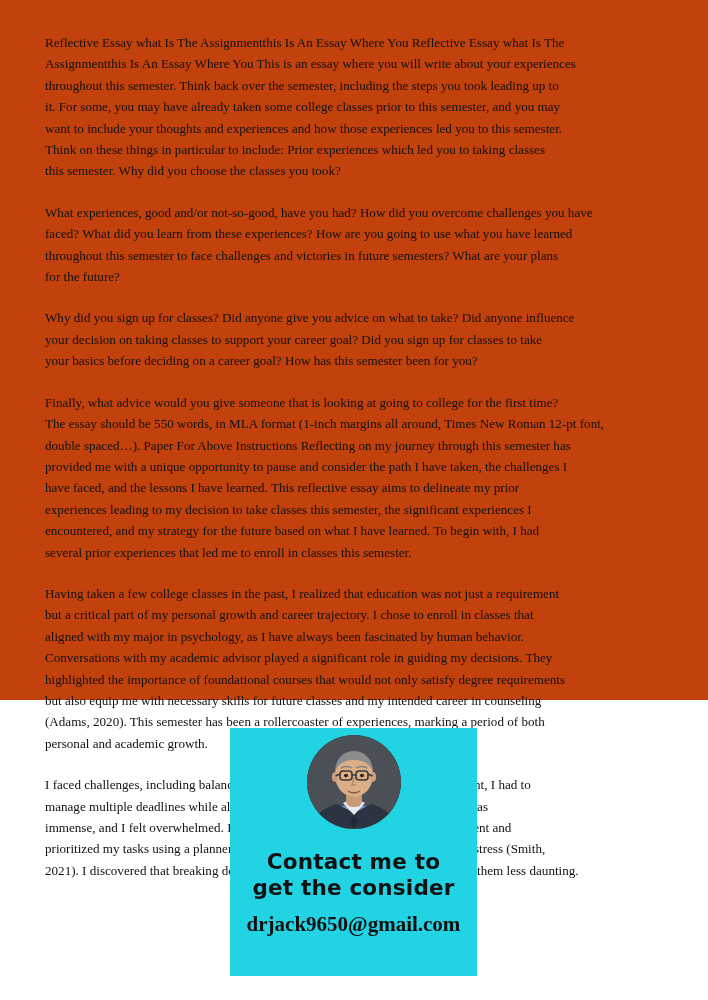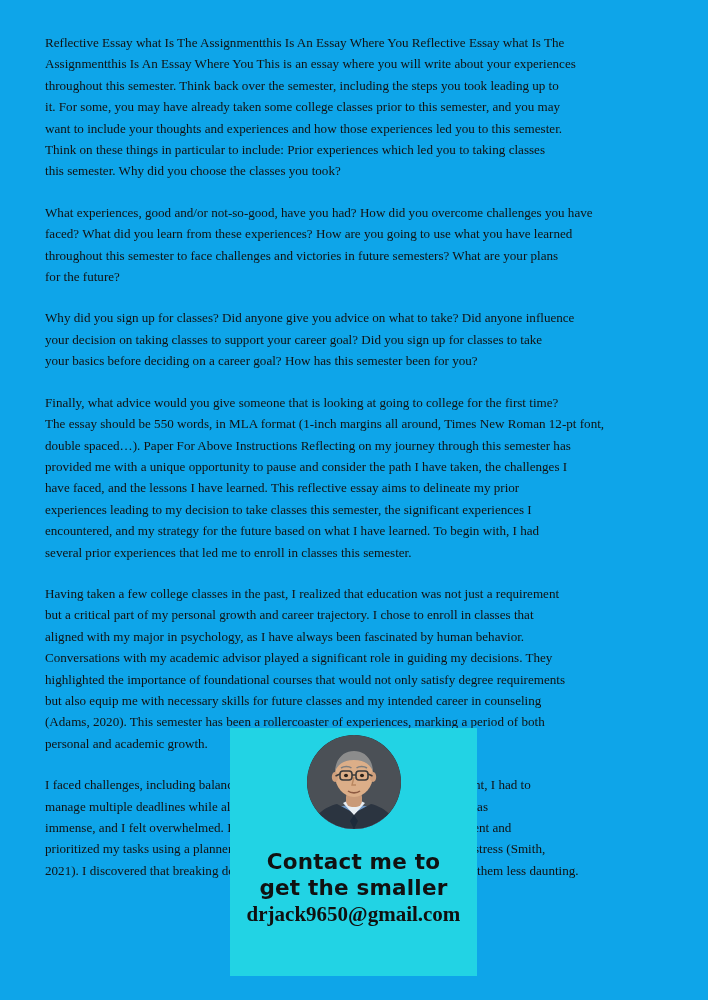--- a/index.html
+++ b/index.html
@@ -12,22 +12,22 @@
     background: #ffffff;
     font-family: "Liberation Serif", serif;
     color: #000000;
     overflow: hidden;
     position: relative;
   }
   .page {
     position: absolute;
     left: 0; top: 0;
     width: 708px;
-    height: 1000px;
-    background: #0ea5e9;
+    height: 700px;
+    background: #c2410c;
   }
   .doc-body {
     position: absolute;
     left: 45px;
     top: 32px;
     width: 616px;
   }
   .para {
     font-size: 13.1px;
     line-height: 21.4px;
@@ -73,20 +73,21 @@
     letter-spacing: 0.2px;
   }
   .overlay-line.first { margin-top: 20px; }
   .overlay-email {
     font-family: "Liberation Serif", serif;
     font-weight: bold;
     font-size: 21px;
     line-height: 26px;
     color: #101010;
     text-align: center;
+    margin-top: 10px;
   }
 </style>
 </head>
 <body>
 
 <div class="page">
 
   <div class="doc-body">
     <p class="para">Reflective Essay what Is The Assignmentthis Is An Essay Where You Reflective Essay what Is The
 Assignmentthis Is An Essay Where You This is an essay where you will write about your experiences
@@ -169,17 +170,17 @@
           <path d="M49.5 33 C52 31 57 31 60 33" stroke="#7d7d7d" stroke-width="1.6" fill="none"></path>
 
           <path d="M47 42 L45 50 L49 50" stroke="#b9875f" stroke-width="1.4" fill="none"></path>
 
           <path d="M41 56 C44 58.5 50 58.5 53 56" stroke="#8e5b42" stroke-width="1.6" fill="none"></path>
         </g>
       </svg>
     </div>
 
     <div class="overlay-line first">Contact me to</div>
-    <div class="overlay-line">get the smaller</div>
+    <div class="overlay-line">get the consider</div>
     <div class="overlay-email">drjack9650@gmail.com</div>
   </div>
 
 </div>
 
 </body></html>

